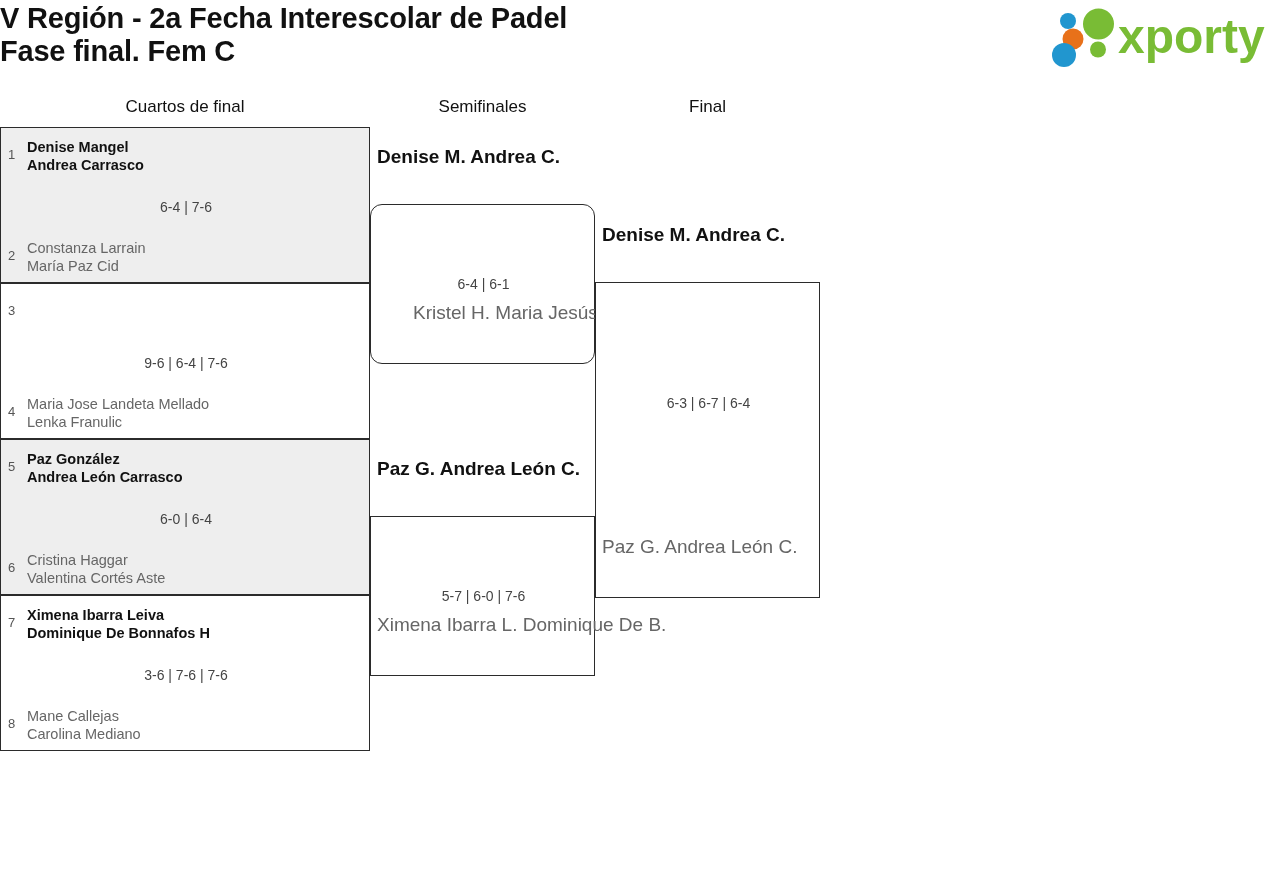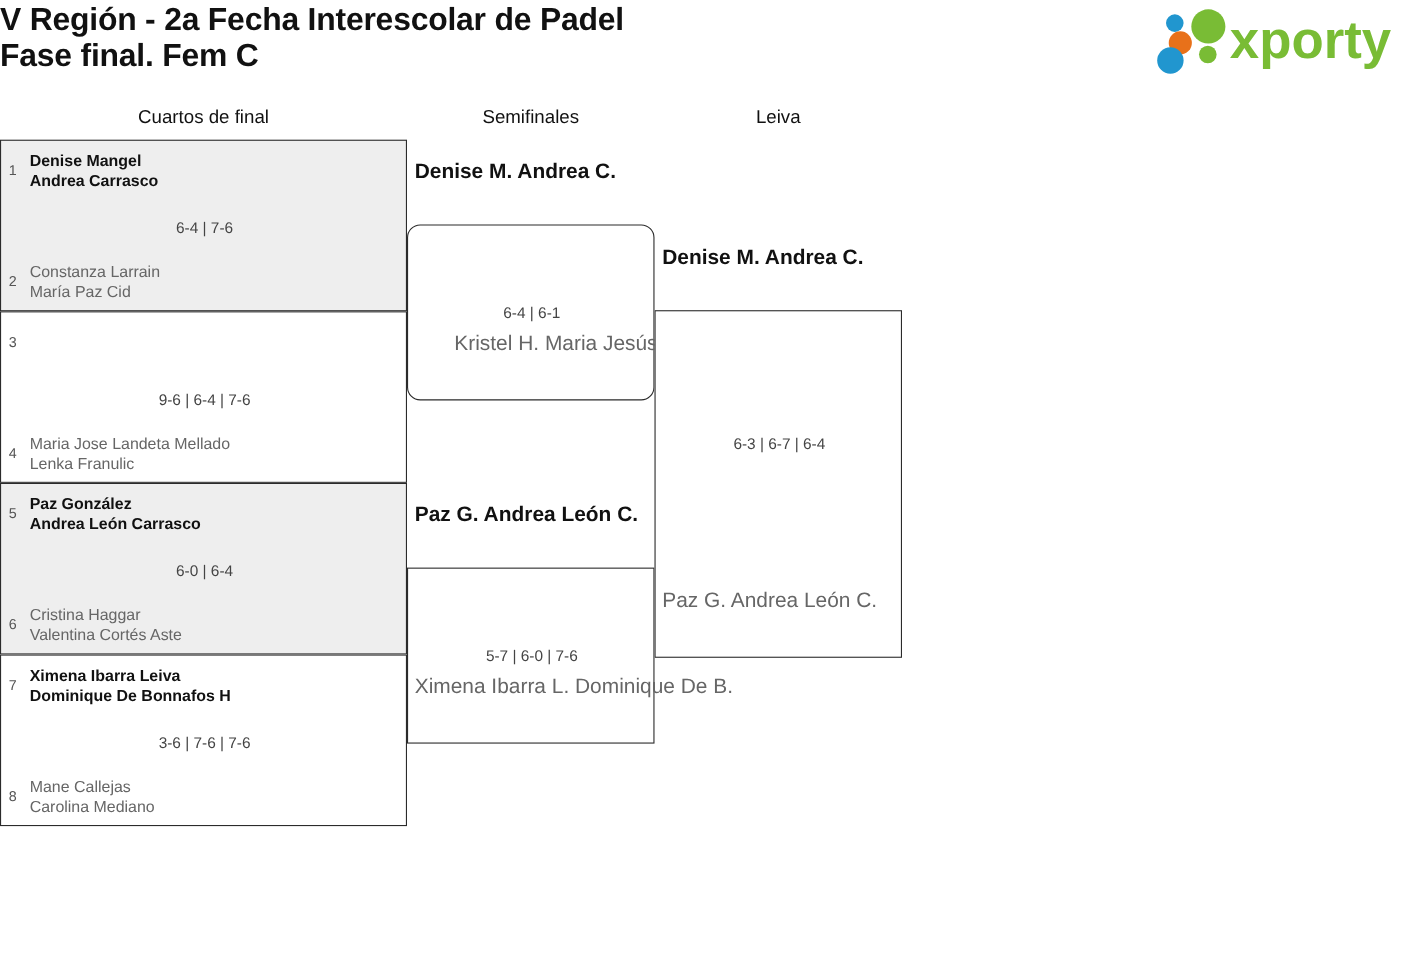--- a/index.html
+++ b/index.html
@@ -141,21 +141,21 @@
       <circle cx="50.5" cy="18" r="15.5" fill="#79bc35"></circle>
       <circle cx="25" cy="33" r="10.5" fill="#e8711a"></circle>
       <circle cx="50" cy="43.5" r="8" fill="#79bc35"></circle>
       <circle cx="16" cy="49" r="12" fill="#2196cf"></circle>
       <text x="70" y="47" font-family="'Liberation Sans', sans-serif" font-size="48" font-weight="700" fill="#79bc35">xporty</text>
     </svg>
   </div>
 
   <div class="round-head" id="rh-0">Cuartos de final</div>
   <div class="round-head" id="rh-1">Semifinales</div>
-  <div class="round-head" id="rh-2">Leiva</div>
+  <div class="round-head" id="rh-2">Final</div>
 
   <div class="bracket">
 
     <div class="match r1 shaded" style="top:0px;">
       <div class="seed seed-top">1</div>
       <div class="team team-top winner">
         <span class="ln">Denise Mangel</span>
         <span class="ln">Andrea Carrasco</span>
       </div>
       <div class="score">6-4 | 7-6</div>

